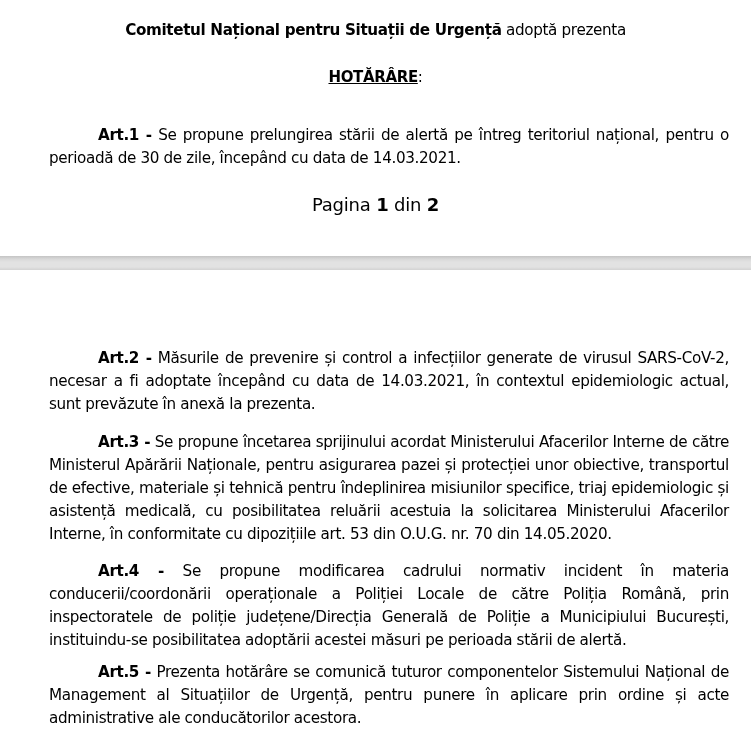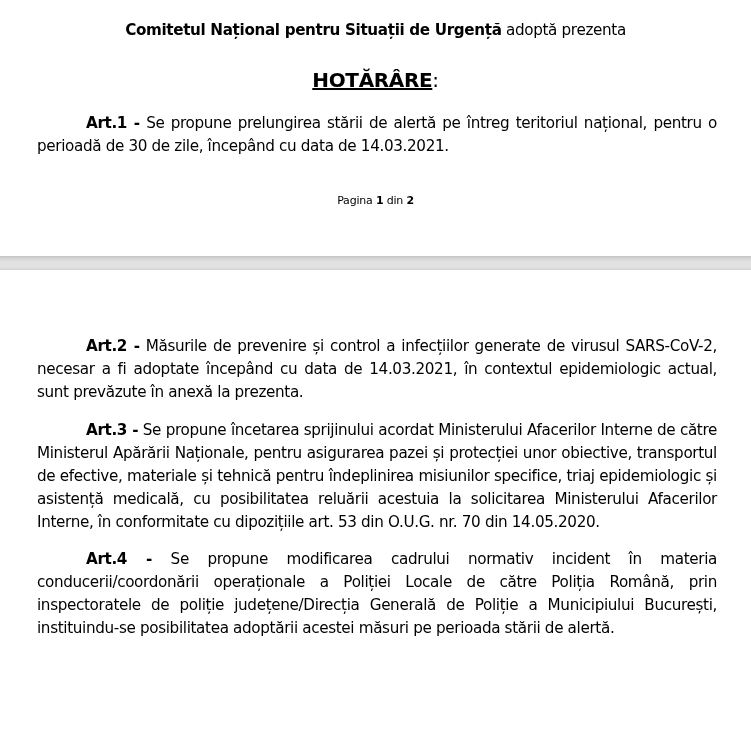--- a/index.html
+++ b/index.html
@@ -34,31 +34,31 @@
       background: linear-gradient(to bottom, #c4c4c4 0px, #d8d8d8 3px, #e2e2e2 6px, #e2e2e2 11px, #d2d2d2 14px);
     }
     .center-line {
       position: absolute;
       left: 0;
       width: 751px;
       text-align: center;
       white-space: nowrap;
     }
     #intro { top: 21px; font-size: 15.2px; }
-    #decision-heading { top: 68px; font-size: 20px; }
+    #decision-heading { top: 68px; font-size: 15px; }
     #decision-heading .underline { text-decoration: underline; font-weight: bold; }
-    #page-footer { top: 194px; font-size: 11px; letter-spacing: -0.2px; }
+    #page-footer { top: 194px; font-size: 18px; letter-spacing: -0.2px; }
     .para {
       position: absolute;
       left: 37px;
       width: 680px;
       line-height: 23px;
       text-align: justify;
       text-indent: 49px;
-      margin: 0;
+      margin: 12px;
     }
     #art1 { top: 112px; }
     #art2 { top: 65px; }
     #art3 { top: 149px; }
     #art4 { top: 278px; }
     #art5 { top: 379px; }
     .art-label { font-weight: bold; }
     b { font-weight: bold; }
   </style>
 </head>
@@ -76,13 +76,14 @@
 
 <div class="page-gap"></div>
 
 <div class="page" id="page2">
   <p class="para" id="art2"><span class="art-label">Art.2 -</span><span> Măsurile de prevenire și control a infecțiilor generate de virusul SARS-CoV-2, necesar a fi adoptate începând cu data de 14.03.2021, în contextul epidemiologic actual, sunt prevăzute în anexă la prezenta.</span></p>
 
   <p class="para" id="art3"><span class="art-label">Art.3 -</span><span> Se propune încetarea sprijinului acordat Ministerului Afacerilor Interne de către Ministerul Apărării Naționale, pentru asigurarea pazei și protecției unor obiective, transportul de efective, materiale și tehnică pentru îndeplinirea misiunilor specifice, triaj epidemiologic și asistență medicală, cu posibilitatea reluării acestuia la solicitarea Ministerului Afacerilor Interne, în conformitate cu dipozițiile art. 53 din O.U.G. nr. 70 din 14.05.2020.</span></p>
 
   <p class="para" id="art4"><span class="art-label">Art.4 -</span><span> Se propune modificarea cadrului normativ incident în materia conducerii/coordonării operaționale a Poliției Locale de către Poliția Română, prin inspectoratele de poliție județene/Direcția Generală de Poliție a Municipiului București, instituindu-se posibilitatea adoptării acestei măsuri pe perioada stării de alertă.</span></p>
 
+  <p class="para" id="art5"><span class="art-label">Art.5 -</span><span> Prezenta hotărâre se comunică tuturor componentelor Sistemului Național de Management al Situațiilor de Urgență, pentru punere în aplicare prin ordine și acte administrative ale conducătorilor acestora.</span></p>
 </div>
 
 </body></html>

